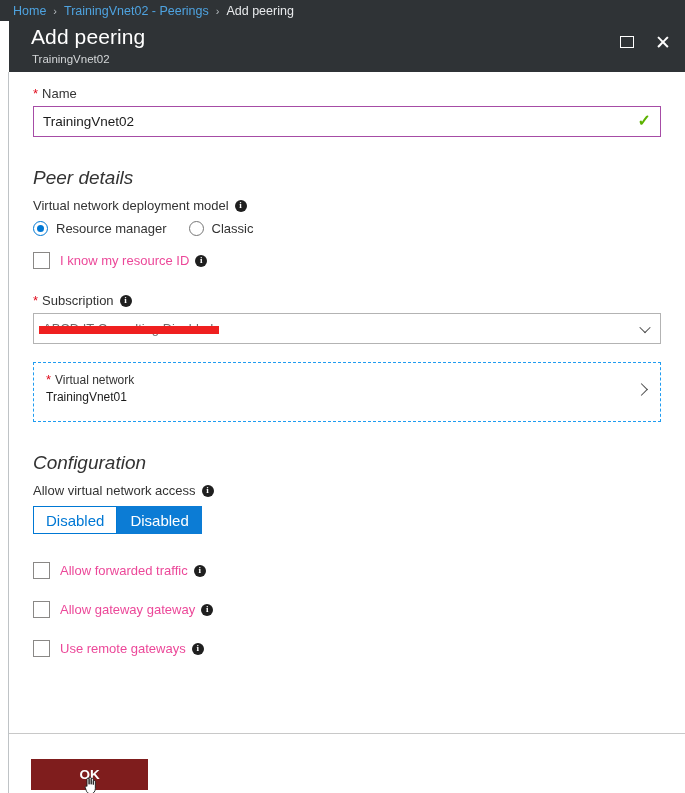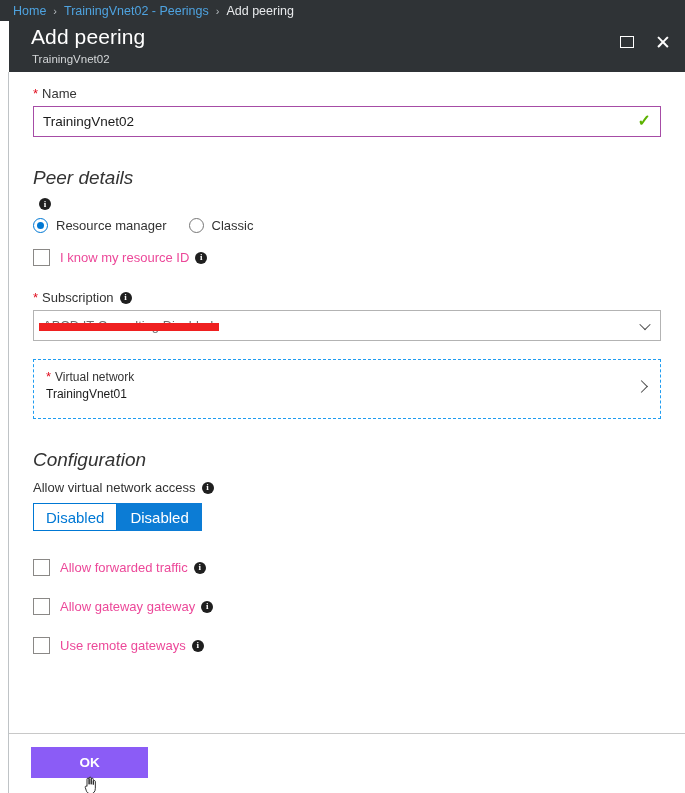--- a/index.html
+++ b/index.html
@@ -227,23 +227,23 @@
   
   .footer-div {
     position: absolute; left: 9px; top: 733px;
     width: 676px; height: 1px; background: #c8c8c8;
   }
   .footer {
     position: absolute; left: 9px; top: 734px;
     width: 676px; height: 59px; background: #ffffff;
   }
   .ok-btn {
-    position: absolute; left: 22px; top: 13px;
+    position: absolute; left: 22px; top: 25px;
     width: 117px; height: 31px;
-    background: #8b5cf6; color: #ffffff;
+    background: #7f1d1d; color: #ffffff;
     border: none; cursor: pointer;
     font-family: "Liberation Sans", sans-serif;
     font-size: 13.5px; font-weight: bold;
   }
 
   .cursor-hand {
     position: absolute; left: 82px; top: 775px;
     width: 16px; height: 20px; pointer-events: none;
   }
 </style>
@@ -284,20 +284,21 @@
         <span>Name</span>
       </div>
       <div class="name-row">
         <input class="name-input" type="text" value="TrainingVnet02" style="">
         <span class="check-ok">✓</span>
       </div>
 
       <div class="section-h">Peer details</div>
 
       <div class="sub-label">
+        <span>Virtual network deployment model</span>
         <span class="info-ico">i</span>
       </div>
       <div class="radio-row">
         <div class="radio-item">
           <span class="radio-o on"></span>
           <span class="radio-txt">Resource manager</span>
         </div>
         <div class="radio-item">
           <span class="radio-o"></span>
           <span class="radio-txt">Classic</span>

